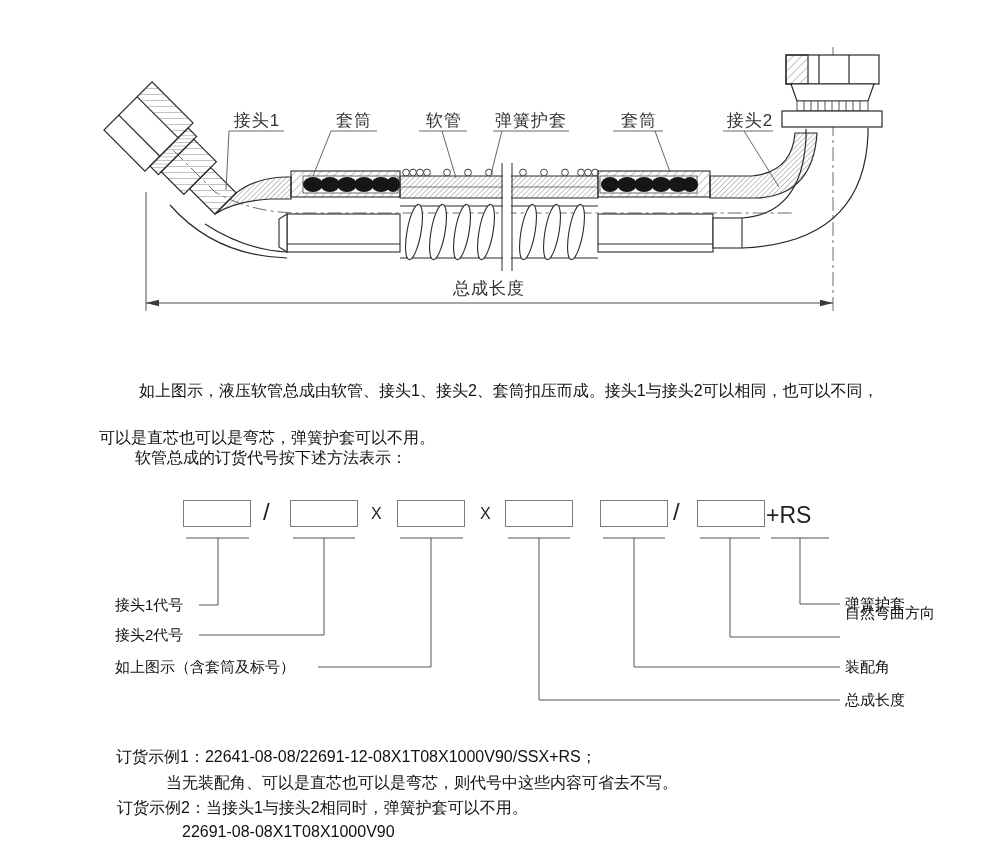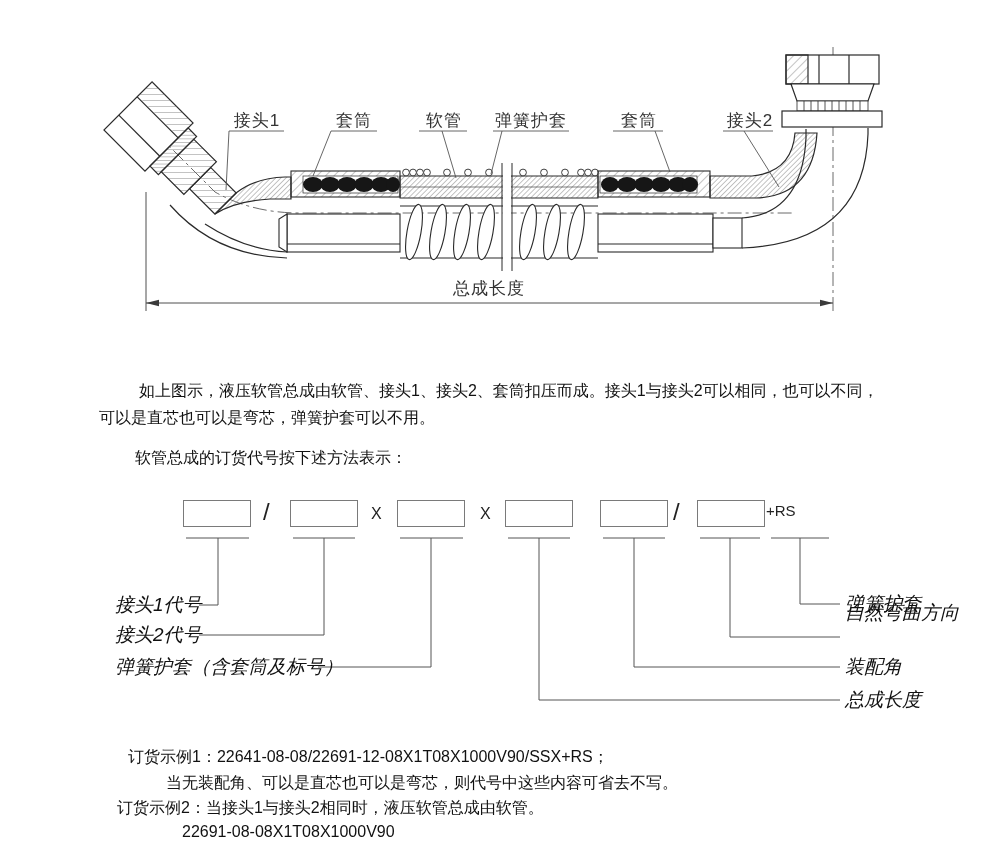--- a/index.html
+++ b/index.html
@@ -7,21 +7,21 @@
     width:993px;height:864px;position:relative;background:#ffffff;
     font-family:"Liberation Sans", sans-serif;color:#1a1a1a;overflow:hidden;
   }
   .abs{position:absolute;white-space:nowrap;}
   .txt{font-size:16px;line-height:20px;color:#111;}
   .code-box{
     position:absolute;width:68px;height:27px;top:500px;
     border:1.5px solid #7a7a7a;background:#fff;box-sizing:border-box;
   }
   .sep{position:absolute;color:#222;font-weight:400;}
-  .lbl{font-size:19px;line-height:18px;color:#111;font-style:italic;}
+  .lbl{font-size:15px;line-height:18px;color:#111;}
   svg text{font-family:"Liberation Sans", sans-serif;fill:#333;}
 </style>
 </head>
 <body>
 
 <svg class="abs" style="left:0;top:0" width="993" height="345" viewBox="0 0 993 345">
   <defs>
     <pattern id="h1" width="6" height="6" patternUnits="userSpaceOnUse" patternTransform="rotate(45)">
       <line x1="0" y1="0" x2="0" y2="6" stroke="#6a6a6a" stroke-width="0.8"></line>
     </pattern>
@@ -177,52 +177,52 @@
   <g stroke="#3a3a3a" stroke-width="0.9" fill="none">
     <line x1="146" y1="192" x2="146" y2="311"></line>
     <line x1="146" y1="303" x2="833" y2="303"></line>
     <polygon points="146,303 159,299.7 159,306.3" fill="#3a3a3a" stroke="none"></polygon>
     <polygon points="833,303 820,299.7 820,306.3" fill="#3a3a3a" stroke="none"></polygon>
   </g>
   <text x="489" y="294" font-size="17" letter-spacing="1" text-anchor="middle">总成长度</text>
 </svg>
 
 <div class="abs txt" style="left:139px;top:381px">如上图示，液压软管总成由软管、接头1、接头2、套筒扣压而成。接头1与接头2可以相同，也可以不同，</div>
-<div class="abs txt" style="left:99px;top:408px">可以是直芯也可以是弯芯，弹簧护套可以不用。</div>
+<div class="abs txt" style="left:99px;top:428px">可以是直芯也可以是弯芯，弹簧护套可以不用。</div>
 <div class="abs txt" style="left:135px;top:448px">软管总成的订货代号按下述方法表示：</div>
 
 <div class="code-box" style="left:183px"></div>
 <span class="sep abs" style="left:263px;top:498px;font-size:24px">/</span>
 <div class="code-box" style="left:290px"></div>
 <span class="sep abs" style="left:371px;top:505px;font-size:16px">X</span>
 <div class="code-box" style="left:397px"></div>
 <span class="sep abs" style="left:480px;top:505px;font-size:16px">X</span>
 <div class="code-box" style="left:505px"></div>
 <div class="code-box" style="left:600px"></div>
 <span class="sep abs" style="left:673px;top:498px;font-size:24px">/</span>
 <div class="code-box" style="left:697px"></div>
-<span class="sep abs" style="left:766px;top:502px;font-size:15px">+RS</span>
+<span class="sep abs" style="left:766px;top:502px;font-size:23px">+RS</span>
 
 <svg class="abs" style="left:0;top:528px" width="993" height="190" viewBox="0 0 993 190">
   <g stroke="#555" stroke-width="1" fill="none">
     <path d="M 186,10 H 249 M 218,10 V 77 H 199"></path>
     <path d="M 293,10 H 355 M 324,10 V 107 H 199"></path>
     <path d="M 400,10 H 463 M 431,10 V 139 H 318"></path>
     <path d="M 508,10 H 570 M 539,10 V 172 H 840"></path>
     <path d="M 603,10 H 665 M 634,10 V 139 H 840"></path>
     <path d="M 700,10 H 760 M 730,10 V 109 H 840"></path>
     <path d="M 771,10 H 829 M 800,10 V 76 H 840"></path>
   </g>
 </svg>
 
 <div class="abs lbl" style="left:115px;top:596px">接头1代号</div>
 <div class="abs lbl" style="left:115px;top:626px">接头2代号</div>
-<div class="abs lbl" style="left:115px;top:658px">弹簧护套（含套筒及标号）</div>
+<div class="abs lbl" style="left:115px;top:658px">如上图示（含套筒及标号）</div>
 
 <div class="abs lbl" style="left:845px;top:595px">弹簧护套</div>
 <div class="abs lbl" style="left:845px;top:604px">自然弯曲方向</div>
 <div class="abs lbl" style="left:845px;top:658px">装配角</div>
 <div class="abs lbl" style="left:845px;top:691px">总成长度</div>
 
-<div class="abs txt" style="left:128px;top:747px">订货示例1：22641-08-08/22691-12-08X1T08X1000V90/SSX+RS；</div>
+<div class="abs txt" style="left:116px;top:747px">订货示例1：22641-08-08/22691-12-08X1T08X1000V90/SSX+RS；</div>
 <div class="abs txt" style="left:166px;top:773px">当无装配角、可以是直芯也可以是弯芯，则代号中这些内容可省去不写。</div>
-<div class="abs txt" style="left:117px;top:798px">订货示例2：当接头1与接头2相同时，液压软管总成由软管。</div>
+<div class="abs txt" style="left:117px;top:798px">订货示例2：当接头1与接头2相同时，弹簧护套可以不用。</div>
 <div class="abs txt" style="left:182px;top:822px">22691-08-08X1T08X1000V90</div>
 
 </body></html>

